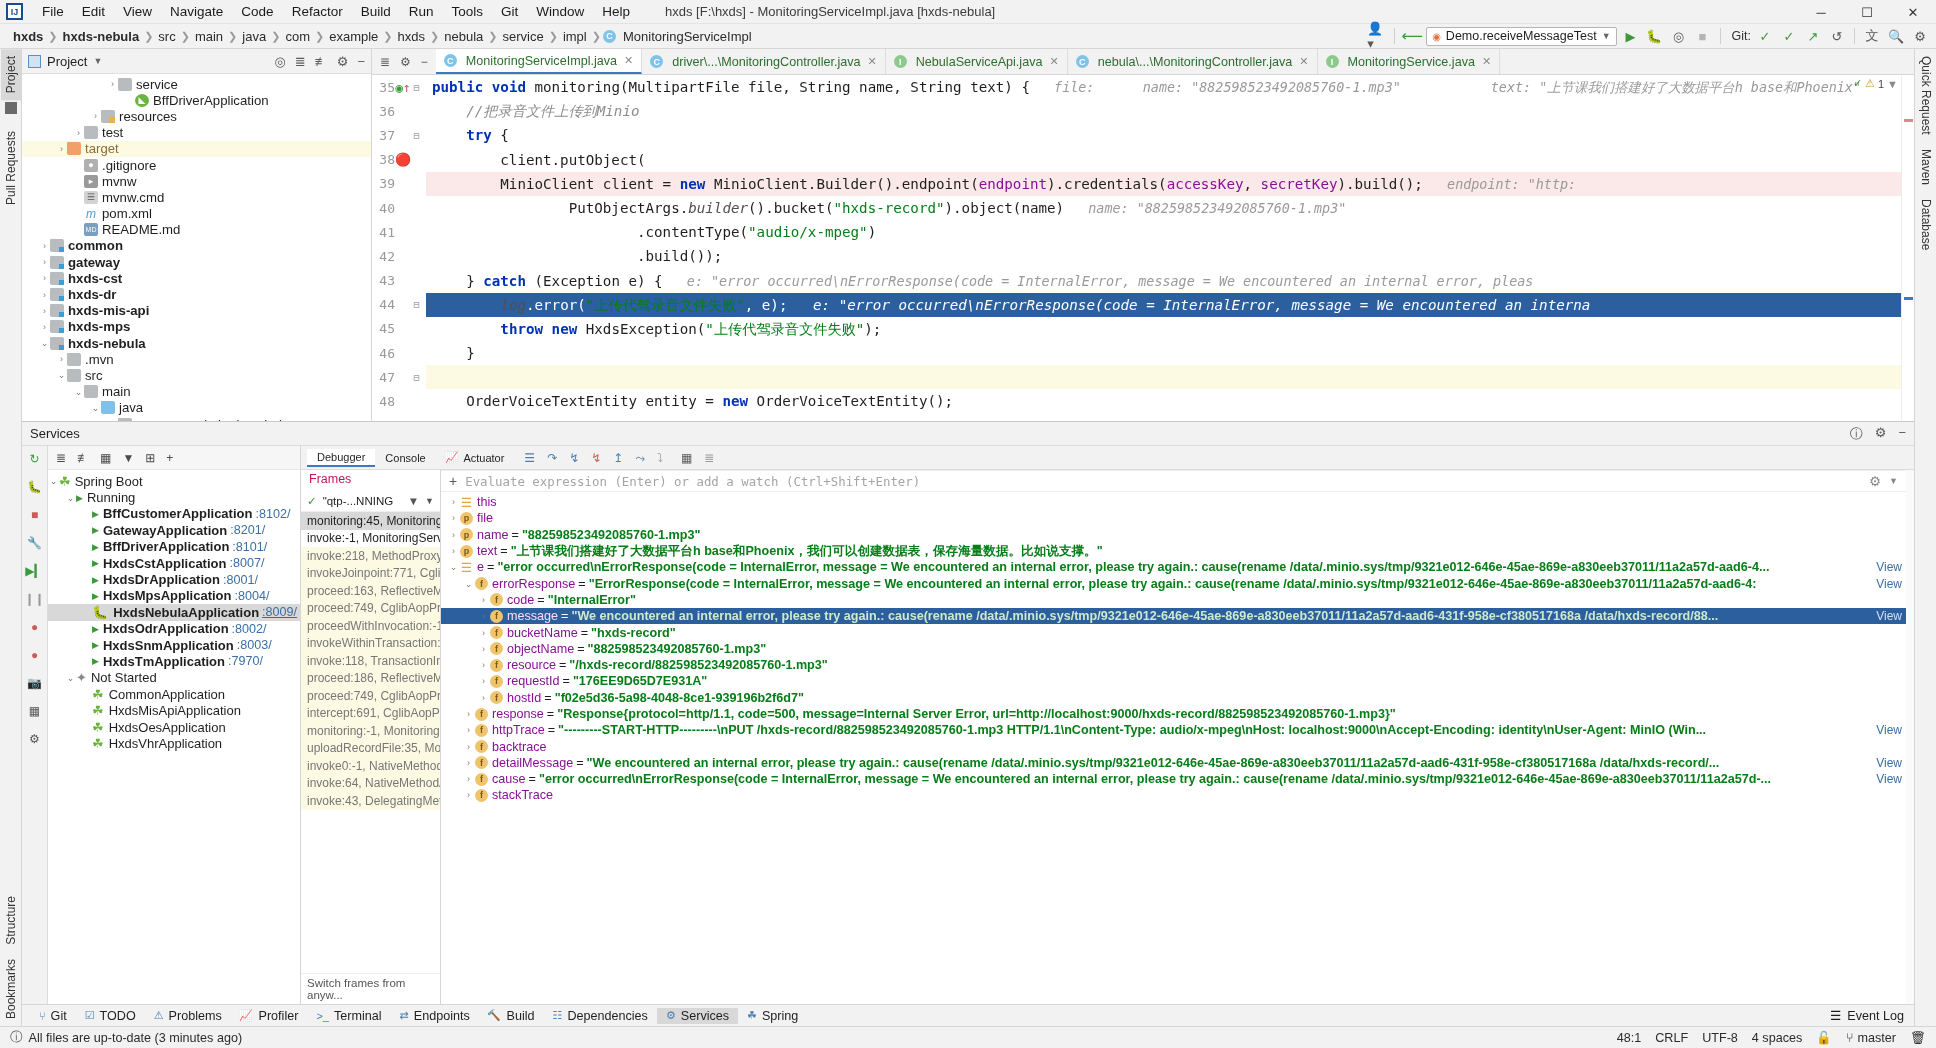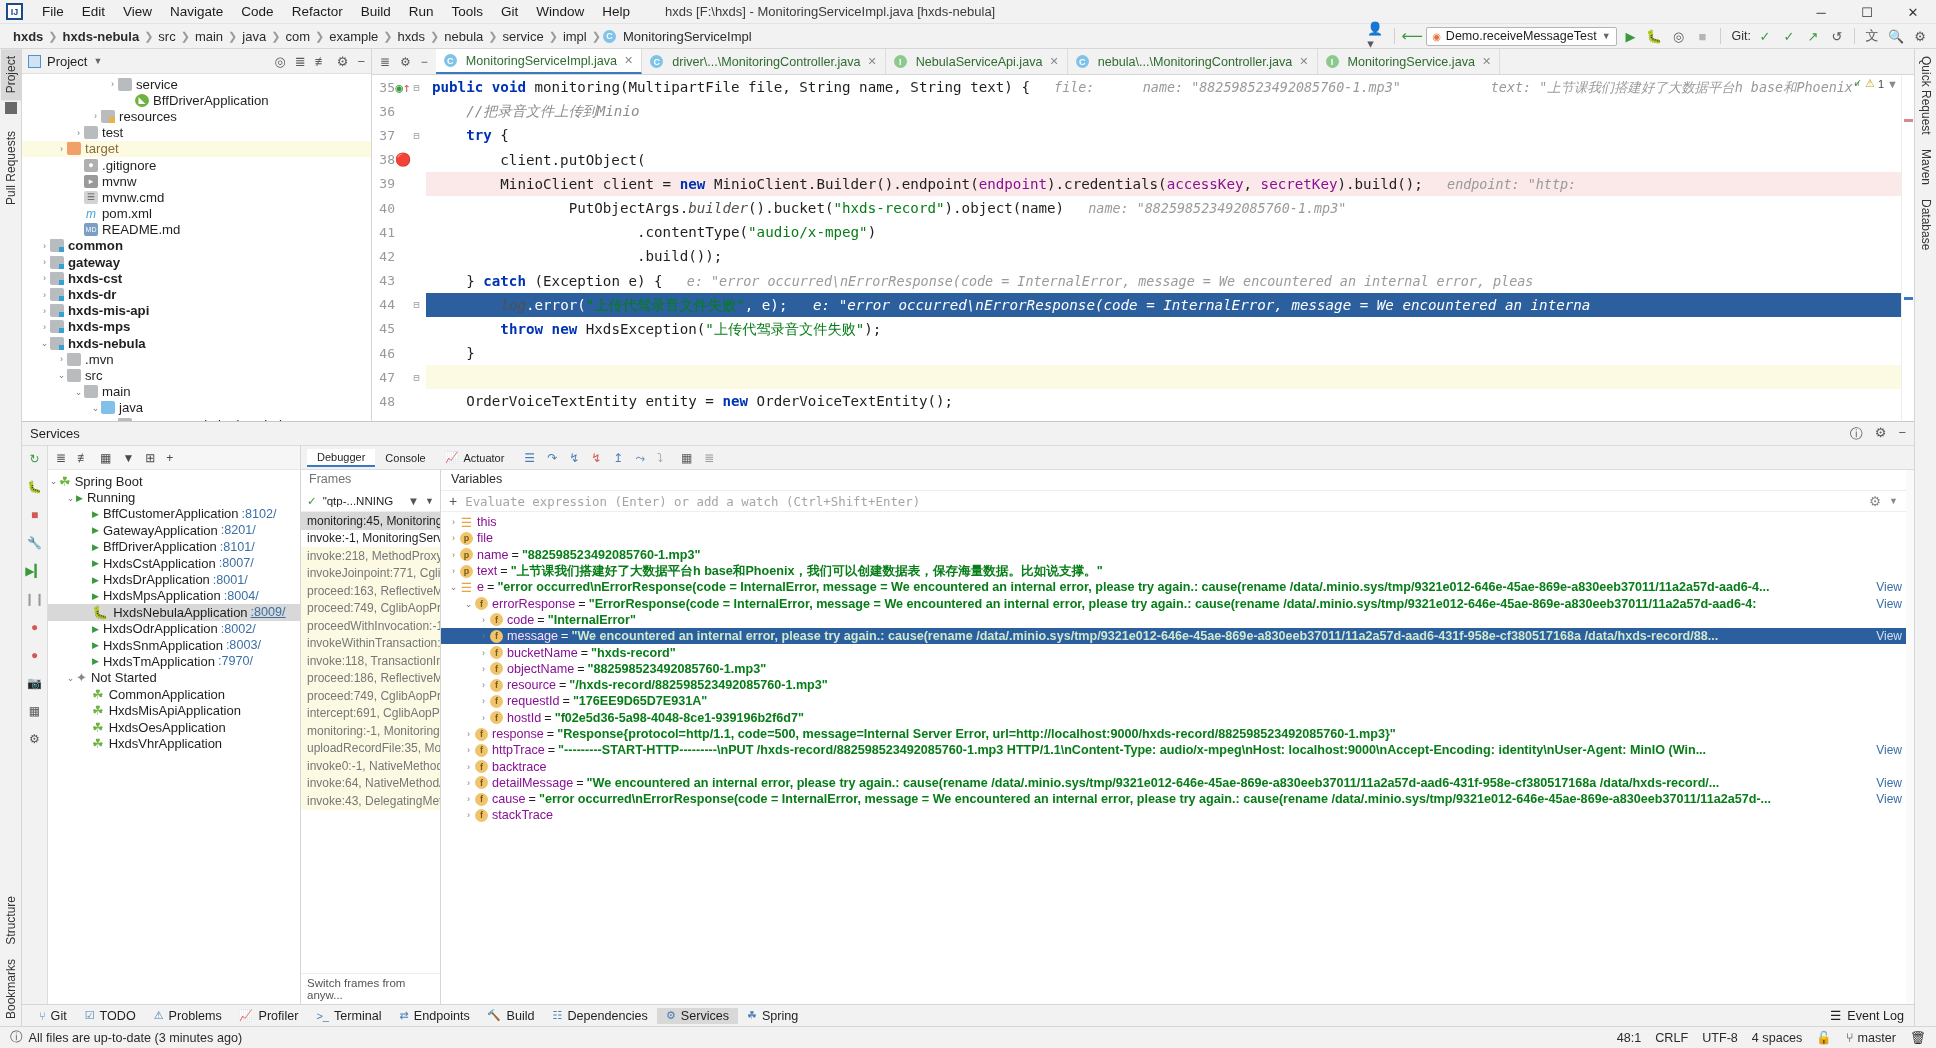--- a/index.html
+++ b/index.html
@@ -121,34 +121,34 @@
     font-size:12px; color:#555;}
   .sv-tree { width:253px; background:#fff; border-right:1px solid #d6d6d6; display:flex;
     flex-direction:column; min-height:0;}
   .sv-toolbar { height:24px; display:flex; align-items:center; gap:11px; padding:0 8px;
     border-bottom:1px solid #e6e6e6; background:#f6f6f6; color:#4a4a4a; font-size:12px;}
   .sv-list { flex:1; overflow:hidden; padding-top:3px; }
   .srow { height:16.4px; display:flex; align-items:center; white-space:nowrap; font-size:13px;}
   .srow.sel { background:#d8d8d8; }
   .srow .pl { color:#787878; font-size:9px; width:11px; text-align:center; flex:none;}
   .tri { color:#3a9a3a; font-size:9px; margin-right:4px; }
-  .appname { font-weight:normal; font-size:13px; }
+  .appname { font-weight:bold; font-size:13px; }
   .port { color:#3b6ea5; font-size:12.6px; margin-left:3px;}
   .port.u { text-decoration:underline; }
 
   .dbg { flex:1; display:flex; flex-direction:column; min-width:0; background:#fff; }
   .dbgtabs { height:24px; display:flex; align-items:center; gap:0px; background:#f2f2f2;
     border-bottom:1px solid #dcdcdc; padding-left:6px; }
   .dtab { padding:2px 10px; font-size:11px; color:#1f1f1f; }
   .dtab.sel { background:#fff; border-bottom:2px solid #3b79c4; }
   .dtools { display:flex; align-items:center; gap:12px; padding-left:10px; color:#4a7fb5; font-size:12px;}
   .dbgbody { flex:1; display:flex; min-height:0; }
   .frames { width:140px; border-right:1px solid #d6d6d6; display:flex; flex-direction:column;
     background:#fff; min-height:0;}
-  .frames .hdr { height:20px; font-size:12.5px; padding:2px 8px; color:#737373; background:#fff;}
+  .frames .hdr { height:20px; font-size:12.5px; padding:2px 8px; color:#be185d; background:#fff;}
   .frames .ctl { height:22px; display:flex; align-items:center; gap:6px; padding:0 6px;
     border-bottom:1px solid #eee; font-size:11.5px;}
   .fl { font-size:12px; height:17.5px; padding:0 6px; white-space:nowrap; overflow:hidden;
     color:#777; display:flex; align-items:center;}
   .fl.sel { background:#d8d8d8; color:#1f1f1f; }
   .fl.yel { background:#fcfae3; }
   .fl.dark { color:#1f1f1f; }
   .framesfoot { font-size:11.5px; color:#555; padding:3px 6px; border-top:1px solid #eee;}
 
   .vars { flex:1; display:flex; flex-direction:column; min-width:0; background:#fff; }
@@ -762,21 +762,20 @@
                     <div class="fl yel">monitoring:-1, MonitoringŞ</div>
                     <div class="fl yel">uploadRecordFile:35, Mon</div>
                     <div class="fl yel">invoke0:-1, NativeMethodA</div>
                     <div class="fl yel">invoke:64, NativeMethodA</div>
                     <div class="fl yel">invoke:43, DelegatingMeth</div>
                   </div>
                 <div class="framesfoot">Switch frames from anyw...</div>
               </div>
 
               <div class="vars">
-                <div class="hdr">Variables</div>
                 <div class="evalbar">
                   <span style="color:#5a5a5a;font-size:14px;">+</span>
                   <span class="ph">Evaluate expression (Enter) or add a watch (Ctrl+Shift+Enter)</span>
                   <span style="margin-left:auto;color:#888;">⚙</span>
                   <span style="color:#888;font-size:9px;">▼</span>
                 </div>
                 <div class="varlist" id="varlist">
                     <div class="vrow">
                       <span style="width:6px;flex:none;"></span>
                       <span class="ar">›</span>

